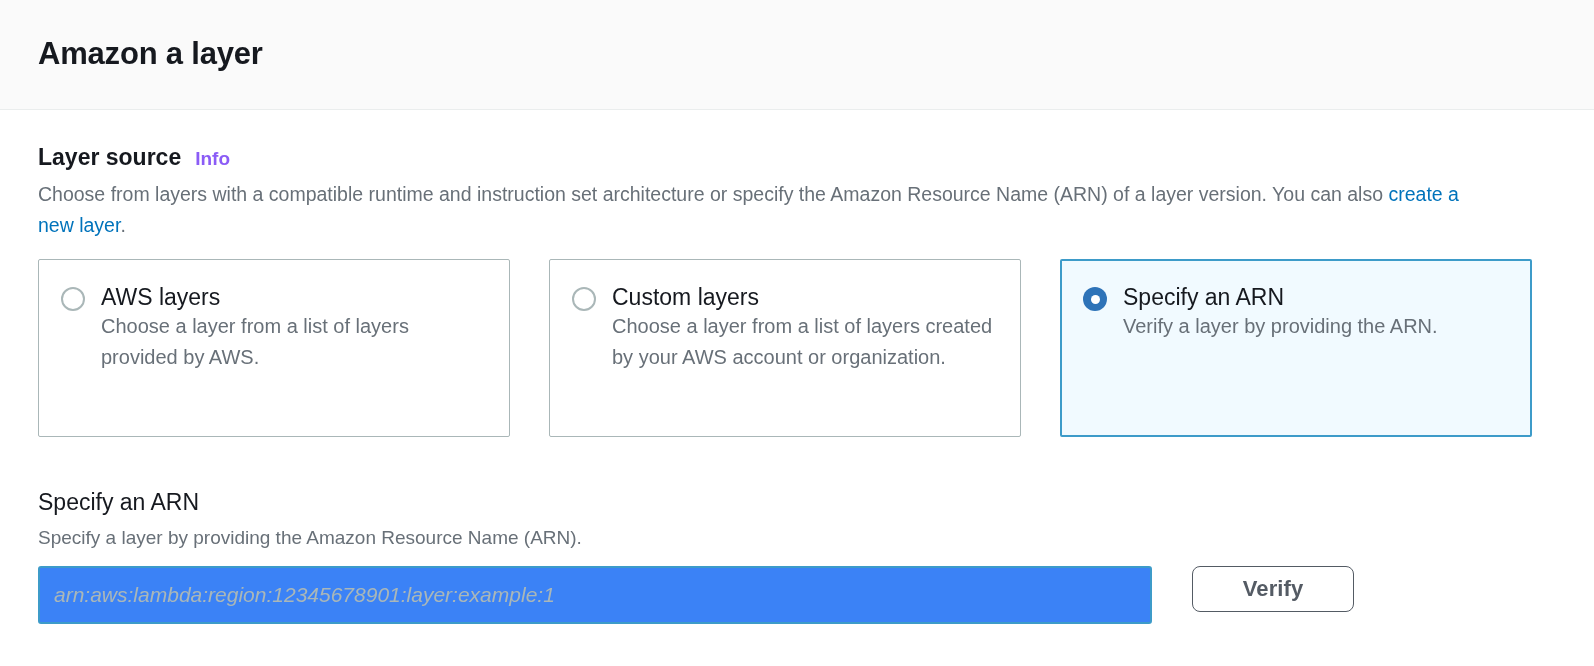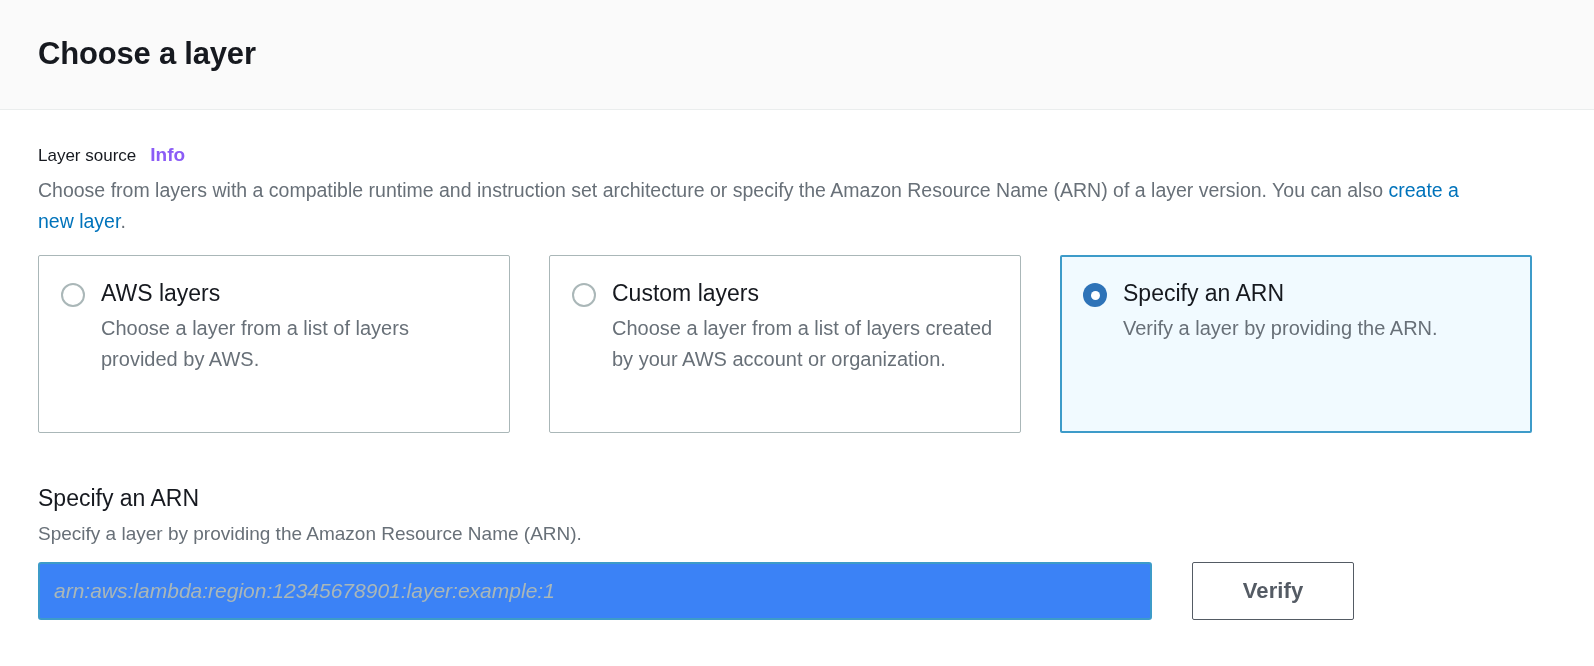--- a/index.html
+++ b/index.html
@@ -47,22 +47,22 @@
     box-sizing: border-box;
   }
 
   .field-label-row {
     display: flex;
     align-items: baseline;
     gap: 14px;
     margin-bottom: 9px;
   }
   .field-label {
-    font-size: 17px;
-    font-weight: normal;
+    font-size: 23px;
+    font-weight: bold;
     color: #16191f;
     line-height: 1.15;
   }
   .info-link {
     font-size: 19px;
     font-weight: bold;
     color: #8b5cf6;
     cursor: pointer;
     text-decoration: none;
   }
@@ -130,21 +130,20 @@
     margin-top: -4.5px;
     border-radius: 50%;
     background: #ffffff;
   }
 
   .tile-text { flex: 1 1 auto; }
   .tile-title {
     font-size: 23px;
     color: #16191f;
     line-height: 28px;
-    margin-bottom: 6px;
   }
   .tile-desc {
     font-size: 20px;
     color: #687078;
     line-height: 31px;
   }
 
   
   .arn-section { margin-top: 52px; }
   .section-title {
@@ -180,40 +179,40 @@
     caret-color: #000000;
   }
   .arn-input::placeholder {
     color: #aab7b8;
     font-style: italic;
     opacity: 1;
   }
 
   .verify-button {
     width: 162px;
-    height: 58px;
+    height: 46px;
     box-sizing: border-box;
     background: #ffffff;
     border: 1px solid #545b64;
-    border-radius: 2px;
+    border-radius: 8px;
     font-family: "Liberation Sans", sans-serif;
     font-size: 22px;
     font-weight: bold;
     color: #545b64;
     cursor: pointer;
     letter-spacing: 0.1px;
   }
 </style>
 </head>
 <body>
 
 <div class="dialog">
 
   <div class="dialog-header">
-    <div class="dialog-title">Choose a layer</div>
+    <div class="dialog-title">Amazon a layer</div>
   </div>
 
   <div class="dialog-body">
 
     <div class="field-label-row">
       <span class="field-label">Layer source</span>
       <span class="info-link">Info</span>
     </div>
 
     <div class="field-description">

